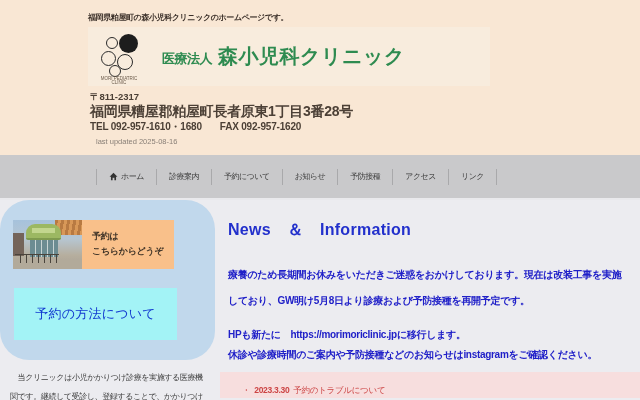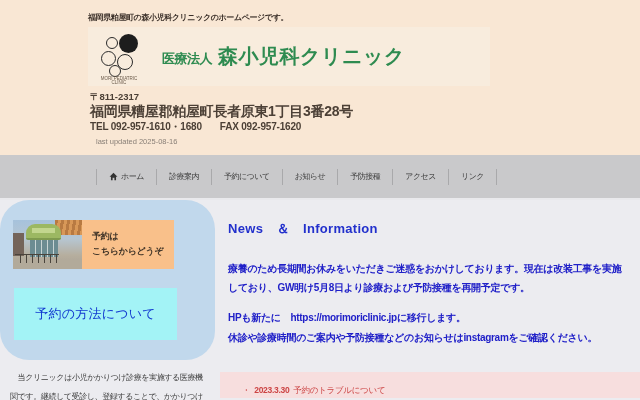--- a/index.html
+++ b/index.html
@@ -50,22 +50,22 @@
   .ph-walk { position:absolute; left:0; bottom:0; width:69px; height:9px; background:#b2aa9a; }
   .ph-rail { position:absolute; left:2px; bottom:6px; width:44px; height:9px; border-top:1.5px solid #4a443c; background:repeating-linear-gradient(90deg,transparent 0 5px,#4a443c 5px 6px); }
   .reserve-label { width:92px; background:#f9c08a; padding:9px 0 0 10px; font-size:9px; font-weight:bold; letter-spacing:-0.3px; line-height:15px; color:#3d3226; }
   .method-button { margin:19px 0 0 14px; width:163px; height:52px; background:#a3f3f6; display:flex; align-items:center; justify-content:center; cursor:pointer; }
   .method-button span { font-size:13px; font-weight:normal; color:#1038d0; letter-spacing:0.2px; }
   .kakaritsuke { padding:8px 12px 0 10px; font-size:8px; letter-spacing:-0.4px; line-height:19px; color:#3a3a3a; }
   .kakaritsuke a { color:#3a3a3a; text-decoration:underline; cursor:pointer; }
 
   
   .main { position:relative; flex:1; background:#ececf0; }
-  .news-heading { margin:20px 0 0 13px; font-size:13px; font-weight:bold; color:#2230cc; letter-spacing:0.3px; }
-  .notice { margin:21px 13px 0 13px; font-size:10px; font-weight:bold; color:#2020c8; letter-spacing:-0.3px; line-height:19px; }
+  .news-heading { margin:20px 0 0 13px; font-size:16px; font-weight:bold; color:#2230cc; letter-spacing:0.3px; }
+  .notice { margin:21px 13px 0 13px; font-size:10px; font-weight:bold; color:#2020c8; letter-spacing:-0.3px; line-height:26px; }
   .notice-2 { margin-top:11px; line-height:20px; }
   .news-box { position:absolute; left:5px; right:0; top:172px; bottom:0; background:#f7dede; }
   .news-item { display:flex; align-items:baseline; padding:13px 0 0 22px; font-size:8.5px; letter-spacing:-0.3px; color:#cc4444; cursor:pointer; }
   .news-item .bullet { margin-right:4px; }
   .news-item .news-date { font-weight:600; }
   .news-item .news-title { margin-left:4px; }
 </style>
 </head>
 <body>
 

